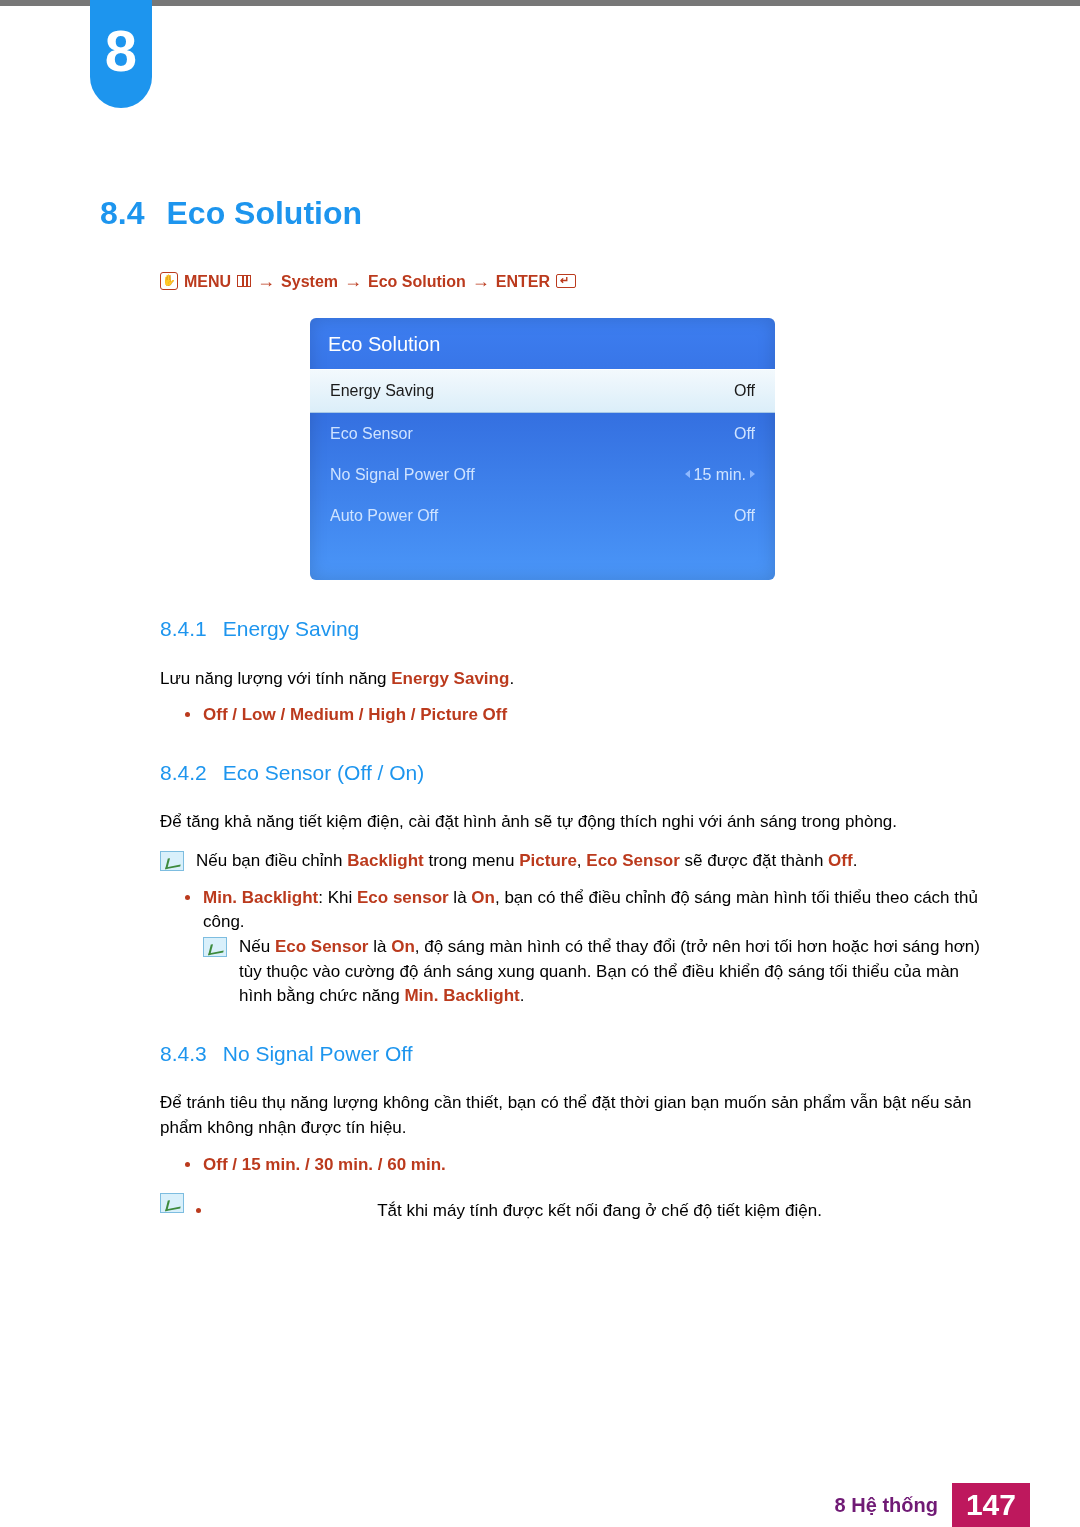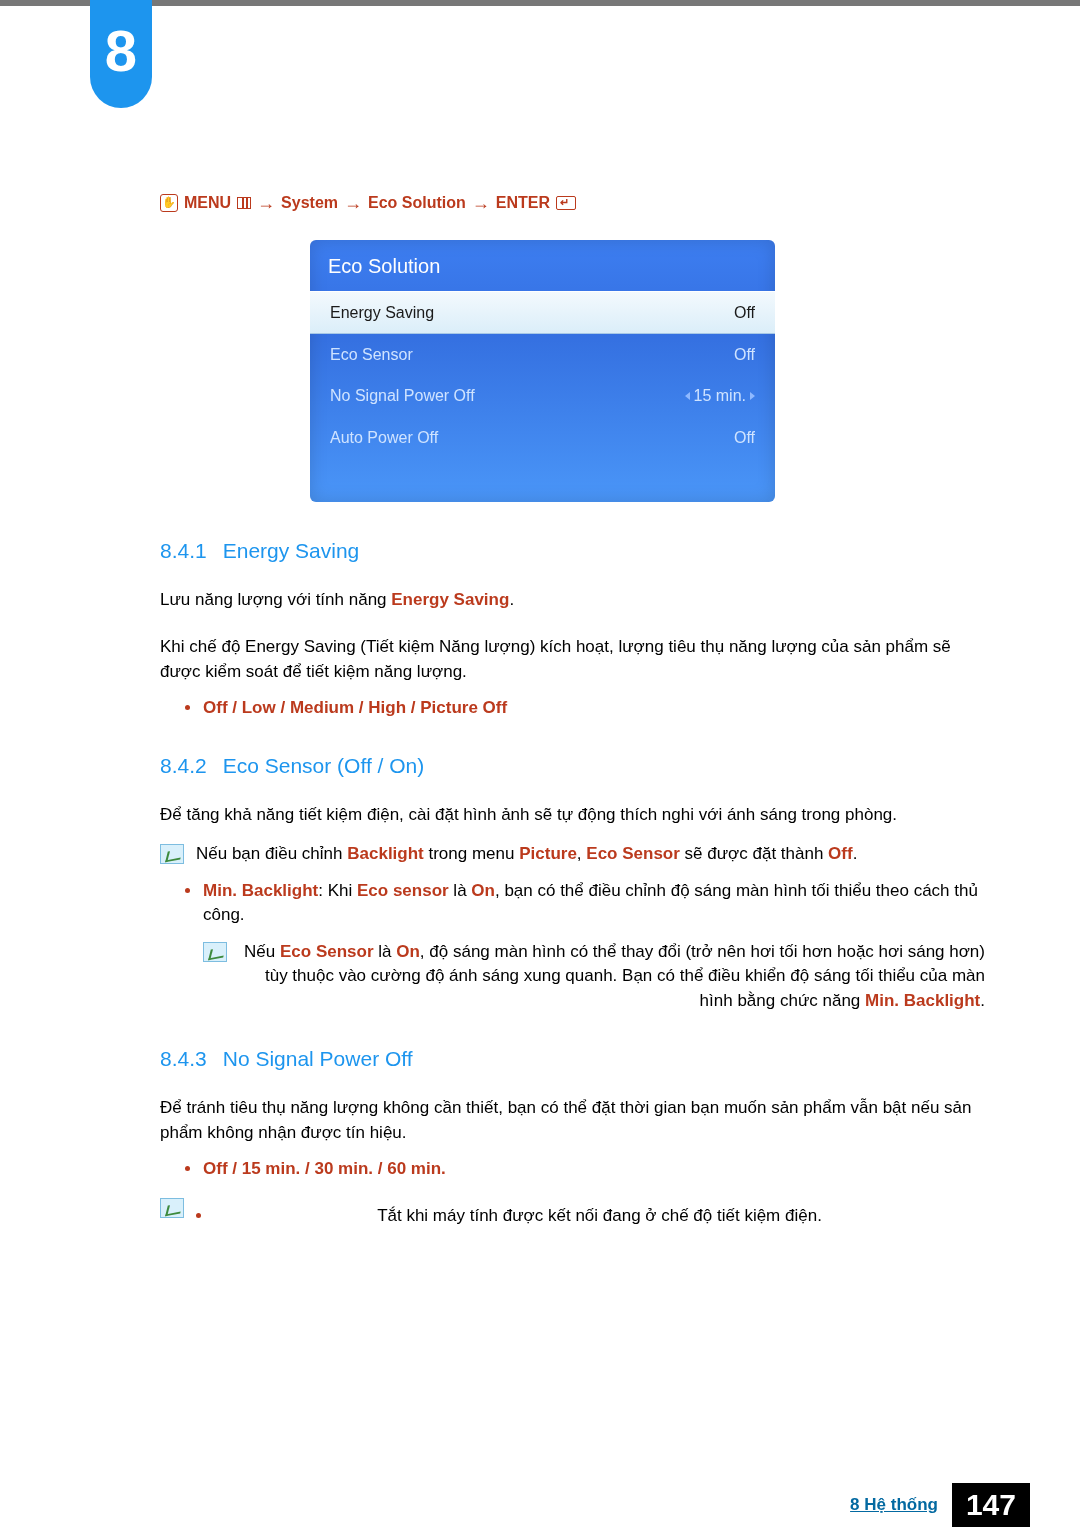--- a/index.html
+++ b/index.html
@@ -198,45 +198,47 @@
     height: 44px;
     background: #fff;
     display: flex;
     justify-content: flex-end;
     align-items: stretch;
   }
   .footer-label {
     display: flex;
     align-items: center;
     padding: 0 14px;
-    color: #0369a1;
-    font-weight: bold;
-    font-size: 17px;
-    text-decoration: underline;
+    color: #701a75;
+    font-weight: bold;
+    font-size: 20px;
   }
   .footer-page {
-    background: #000000;
+    background: #be185d;
     color: #fff;
     font-size: 30px;
     font-weight: bold;
     display: flex;
     align-items: center;
     padding: 0 14px;
   }
   .footer-end { width: 50px; background: #fff; }
 </style>
 </head>
 <body>
 
 <div class="top-header">
   <div class="chapter-tab">8</div>
 </div>
 
 <div class="content">
 
+  <h2 class="section-title">
+    <span class="sec-num">8.4</span><span>Eco Solution</span>
+  </h2>
 
   <div class="menu-path-line">
     <span class="menu-icon-box">✋</span>
     <span>MENU</span>
     <span class="menu-icon-small"></span>
     <span class="arrow">→</span>
     <span>System</span>
     <span class="arrow">→</span>
     <span>Eco Solution</span>
     <span class="arrow">→</span>
@@ -273,39 +275,38 @@
       </span>
     </div>
   </div>
 
   <h3 class="sub-title">
     <span class="sub-num">8.4.1</span><span>Energy Saving</span>
   </h3>
   <p class="body">
     <span>Lưu năng lượng với tính năng </span><span class="orange">Energy Saving</span><span>.</span>
   </p>
-  <p class="body">Khi chế độ Energy Saving (Tiết kiệm Năng lượng) kích hoạt, lượng tiêu thụ năng lượng của sản phẩm sẽ được kiểm soát để tiết kiệm năng lượng.</p>
   <ul class="bullet">
     <li><span class="orange">Off / Low / Medium / High / Picture Off</span></li>
   </ul>
 
   <h3 class="sub-title">
     <span class="sub-num">8.4.2</span><span>Eco Sensor (Off / On)</span>
   </h3>
   <p class="body">Để tăng khả năng tiết kiệm điện, cài đặt hình ảnh sẽ tự động thích nghi với ánh sáng trong phòng.</p>
   <div class="note-row">
     <span class="note-icon"></span>
     <div class="note-text">
       <span>Nếu bạn điều chỉnh </span><span class="orange">Backlight</span><span> trong menu </span><span class="orange">Picture</span><span>, </span><span class="orange">Eco Sensor</span><span> sẽ được đặt thành </span><span class="orange">Off</span><span>.</span>
     </div>
   </div>
   <ul class="bullet">
     <li>
       <span class="orange">Min. Backlight</span><span>: Khi </span><span class="orange">Eco sensor</span><span> là </span><span class="orange">On</span><span>, bạn có thể điều chỉnh độ sáng màn hình tối thiểu theo cách thủ công.</span>
-      <div class="note-row indent2" style="margin-left:0; margin-top:12px;text-align:right;">
+      <div class="note-row indent2" style="margin-left:0; margin-top:0;">
         <span class="note-icon"></span>
         <div class="note-text">
           <span>Nếu </span><span class="orange">Eco Sensor</span><span> là </span><span class="orange">On</span><span>, độ sáng màn hình có thể thay đổi (trở nên hơi tối hơn hoặc hơi sáng hơn) tùy thuộc vào cường độ ánh sáng xung quanh. Bạn có thể điều khiển độ sáng tối thiểu của màn hình bằng chức năng </span><span class="orange">Min. Backlight</span><span>.</span>
         </div>
       </div>
     </li>
   </ul>
 
   <h3 class="sub-title">
     <span class="sub-num">8.4.3</span><span>No Signal Power Off</span>

